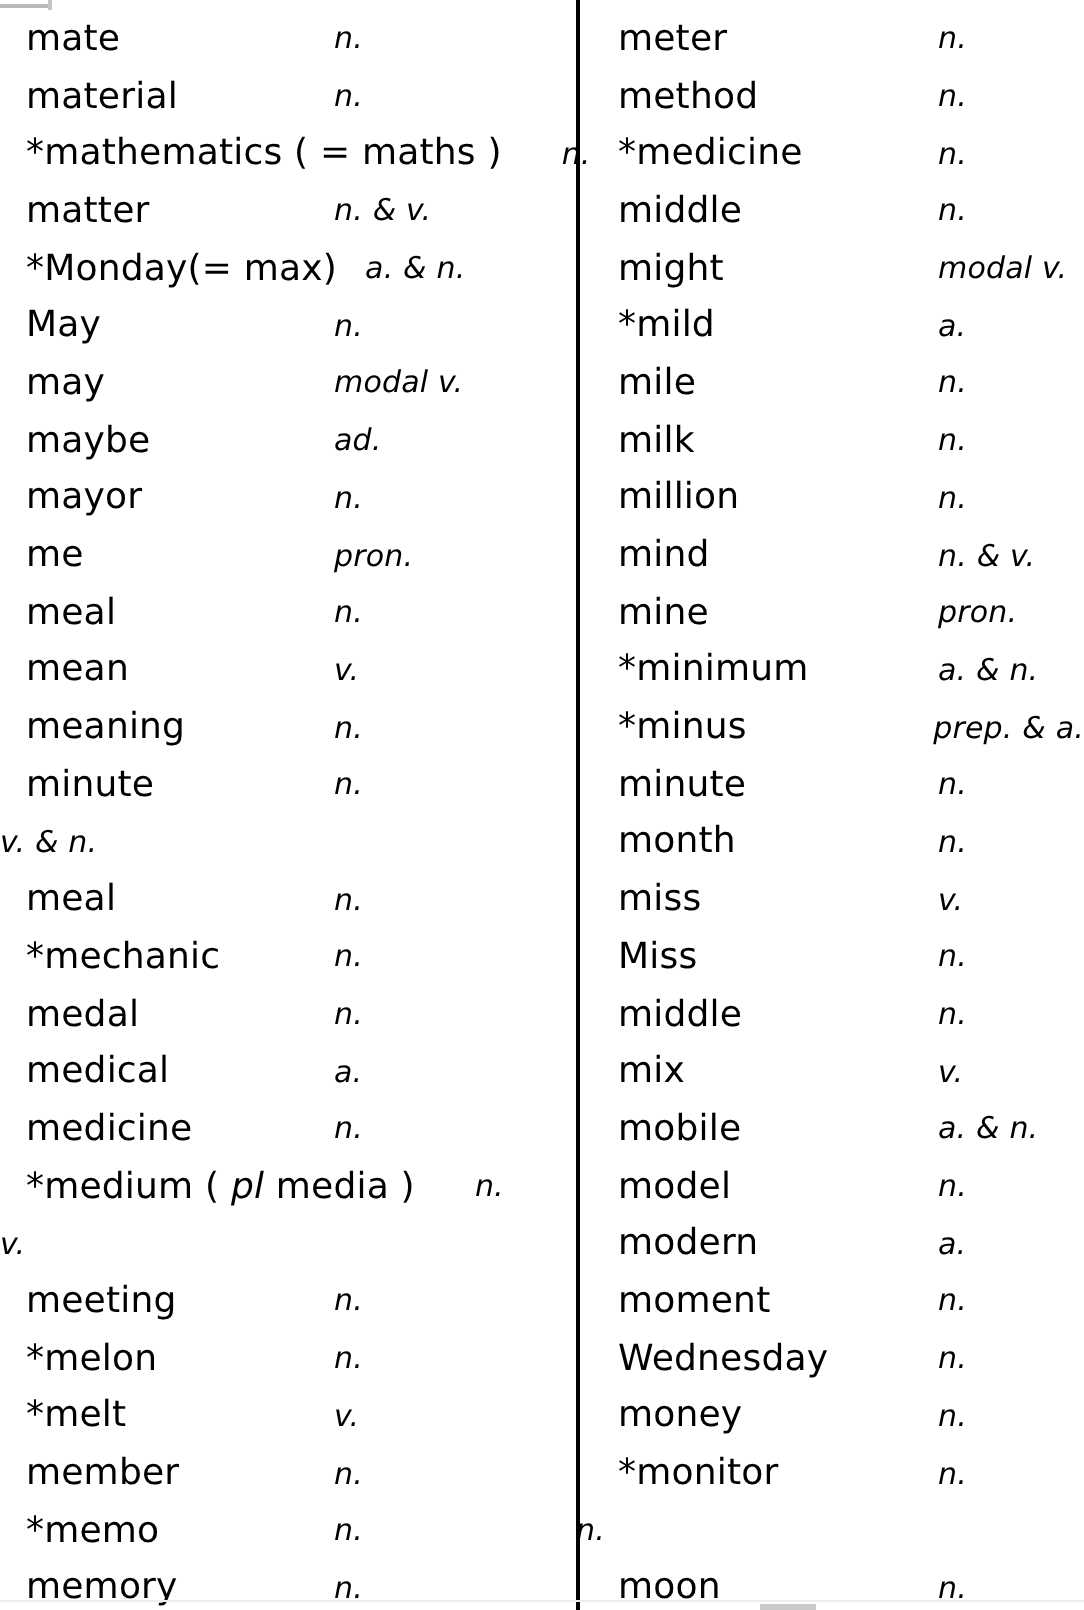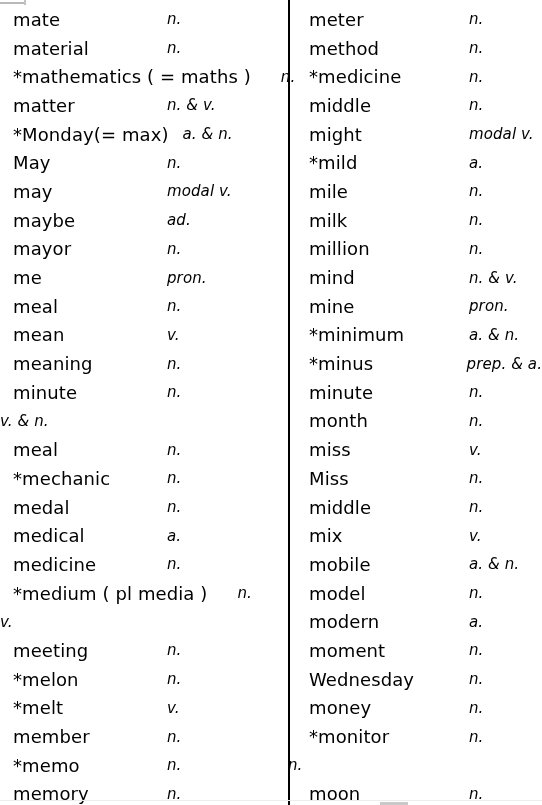--- a/index.html
+++ b/index.html
@@ -98,21 +98,21 @@
     font-style: italic;
     letter-spacing: 0.1px;
   }
 
   
   .entry.wide .headword { width: auto; }
   .entry.wide .pos { padding-left: 14px; }
   .entry.wide-lg .headword { width: auto; }
   .entry.wide-lg .pos { padding-left: 30px; }
 
-  .ital { }
+  .ital { font-style: italic; }
 </style>
 </head>
 <body>
 
 <div class="top-artifact"></div>
 <div class="top-artifact-tick"></div>
 
 <div class="page">
   <div class="column column-left" id="col-left">
       <div class="entry">

